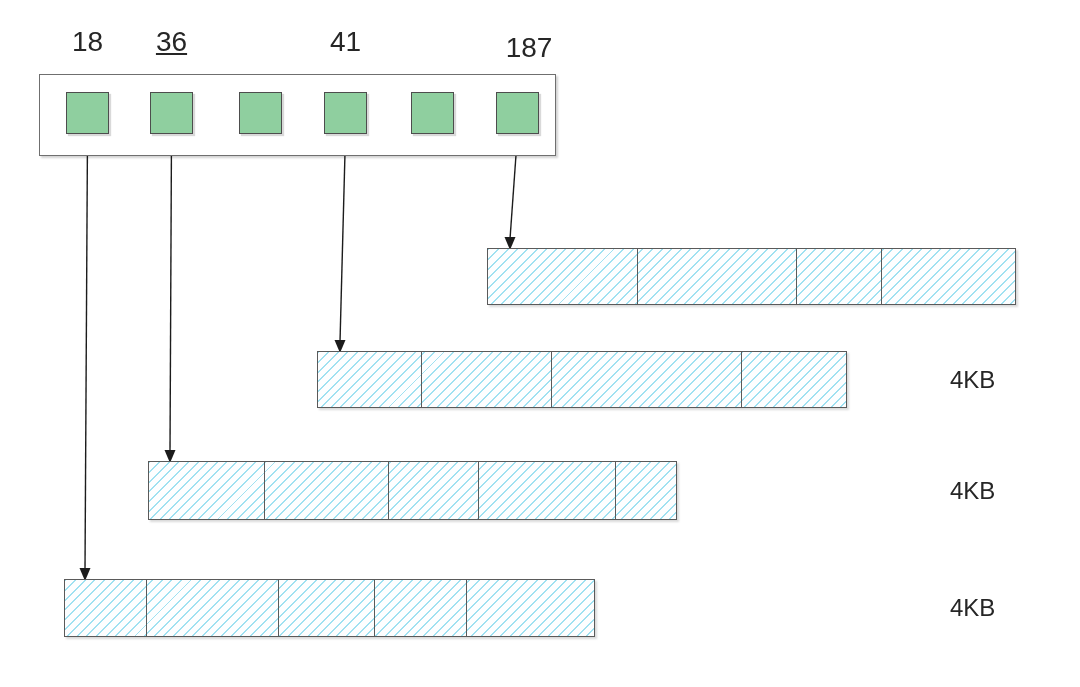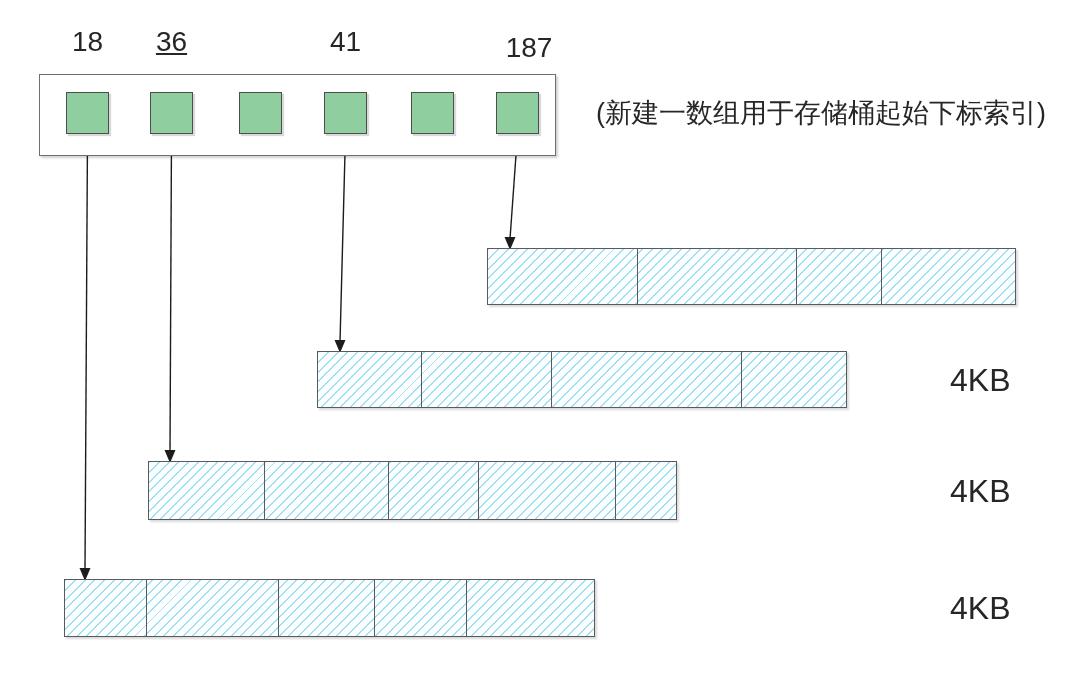--- a/index.html
+++ b/index.html
@@ -69,21 +69,21 @@
   }
   .segment {
     height: 100%;
     border-right: 1px solid var(--bucket-border);
     box-sizing: border-box;
   }
   .segment:last-child { border-right: none; }
   .size-label {
     position: absolute;
     transform: translateY(-50%);
-    font-size: 32px;
+    font-size: 24px;
     color: var(--text);
     white-space: nowrap;
   }
 </style>
 </head>
 <body>
 
 <div id="canvas">
   <svg id="arrow-layer">
       <g>
@@ -97,21 +97,20 @@
       <g>
         <line x1="171.5" y1="134" x2="170" y2="452" stroke="#1c1c1c" stroke-width="1.4"></line>
         <polygon points="164.5,450 175.5,450 170,463" fill="#1c1c1c"></polygon>
       </g>
       <g>
         <line x1="87.5" y1="134" x2="85" y2="570" stroke="#1c1c1c" stroke-width="1.4"></line>
         <polygon points="79.5,568 90.5,568 85,581" fill="#1c1c1c"></polygon>
       </g>
     </svg>
   <div class="array-box" id="array-box" style="left: 39px; top: 74px; width: 517px; height: 82px;"></div>
-  <div class="note">(新建一数组用于存储桶起始下标索引)</div>
 <div class="cell" style="left: 66px; top: 92px; width: 43px; height: 42px;"></div>
     <div class="index-label" style="left: 87.5px; top: 26px;">18</div>
     <div class="cell" style="left: 150px; top: 92px; width: 43px; height: 42px;"></div>
     <div class="index-label" style="left: 171.5px; top: 26px; text-decoration: underline;">36</div>
     <div class="cell" style="left: 239px; top: 92px; width: 43px; height: 42px;"></div>
     <div class="cell" style="left: 324px; top: 92px; width: 43px; height: 42px;"></div>
     <div class="index-label" style="left: 345.5px; top: 26px;">41</div>
     <div class="cell" style="left: 411px; top: 92px; width: 43px; height: 42px;"></div>
     <div class="cell" style="left: 496px; top: 92px; width: 43px; height: 42px;"></div>
     <div class="index-label" style="left: 529px; top: 26px; margin-top: 6px;">187</div>

